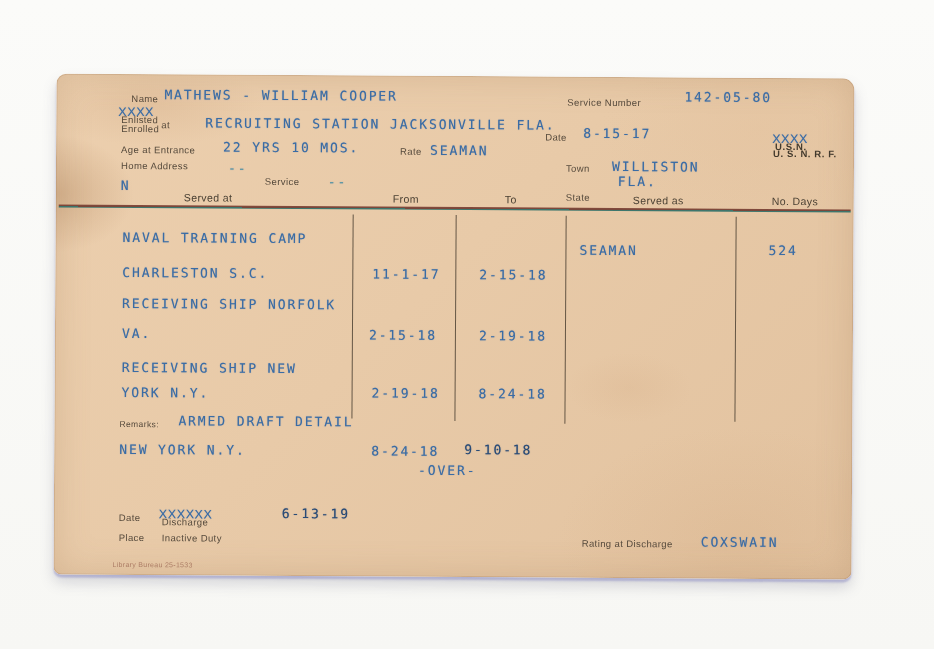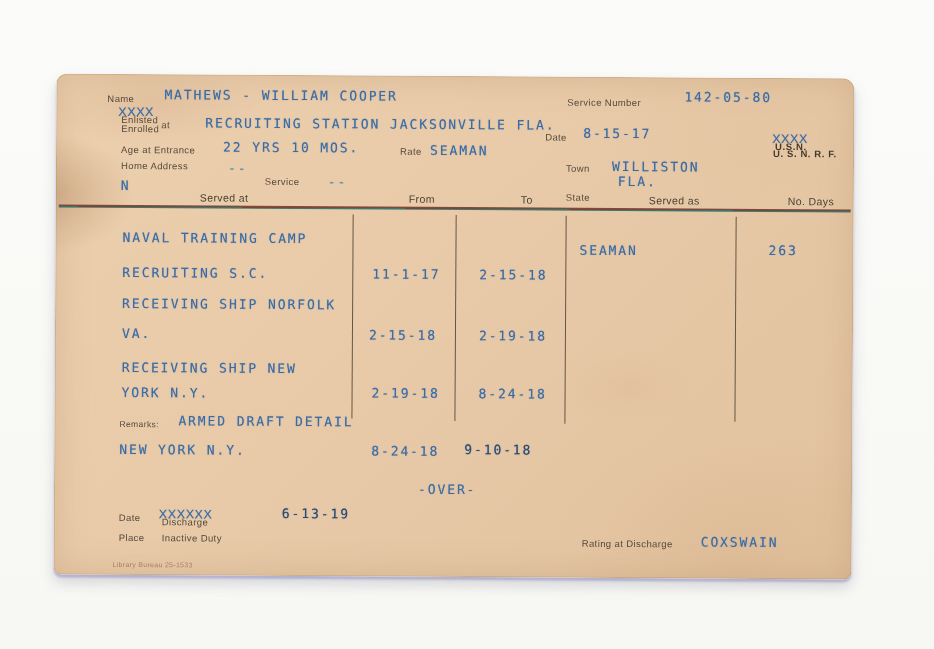--- a/index.html
+++ b/index.html
@@ -24,21 +24,21 @@
       inset 0 0 0 1px rgba(150,110,75,.22),
       inset 0 0 34px rgba(160,118,80,.26),
       0 3px 2px rgba(120,120,190,.40),
       0 8px 14px rgba(90,90,120,.22);
   }
   .p{position:absolute;}
   .print{
     font-family:"Liberation Sans",sans-serif;font-size:9.5px;color:#564a3c;
     letter-spacing:.4px;white-space:nowrap;
   }
-  .print.big{font-size:10.5px;color:#4a4033;margin-left:16px;}
+  .print.big{font-size:10.5px;color:#4a4033;}
   .print.strong{color:#433a2d;font-weight:bold;letter-spacing:.6px;}
   .print.tiny{font-size:7px;color:#a3705b;letter-spacing:.3px;opacity:.85;}
   .typed{
     font-family:"DejaVu Sans Mono","Liberation Mono",monospace;
     font-size:13px;letter-spacing:1.9px;color:#3a6ca5;white-space:nowrap;
     text-shadow:0 0 1px rgba(60,108,165,.55);
   }
   .typed.dark{color:#294b77;font-weight:normal;text-shadow:0 0 1px rgba(36,68,110,.6);}
   .typed.teal{color:#4b93a4;}
   .strike{white-space:nowrap;}
@@ -55,21 +55,21 @@
     opacity:.92;
   }
   .vline{width:1px;background:rgba(72,61,48,.82);top:139px;height:204px;}
 </style>
 </head>
 <body>
 
 <div class="scan">
   <div class="card">
 
-    <span class="p print" style="left:51px;top:19px">Name</span>
+    <span class="p print" style="left:75px;top:19px">Name</span>
     <span class="p typed" style="left:108px;top:13px">MATHEWS - WILLIAM COOPER</span>
 
     <span class="p print" style="left:511px;top:20px">Service Number</span>
     <span class="p typed" style="left:628px;top:12px">142-05-80</span>
 
     <span class="p strike" style="left:65px;top:35px">
       <span class="print under">Enlisted</span>
       <span class="x">XXXX</span>
     </span>
     <span class="p print" style="left:65px;top:49px">Enrolled</span>
@@ -107,43 +107,43 @@
     <span class="p print big" style="left:716px;top:117px">No. Days</span>
 
     <div class="p rule"></div>
     <div class="p vline" style="left:297px"></div>
     <div class="p vline" style="left:400px;height:206px"></div>
     <div class="p vline" style="left:510px;height:208px"></div>
     <div class="p vline" style="left:680px;height:205px"></div>
 
     <span class="p typed" style="left:67px;top:156px">NAVAL TRAINING CAMP</span>
     <span class="p typed" style="left:524px;top:166px">SEAMAN</span>
-    <span class="p typed" style="left:713px;top:165px">263</span>
+    <span class="p typed" style="left:713px;top:165px">524</span>
 
-    <span class="p typed" style="left:67px;top:191px">RECRUITING S.C.</span>
+    <span class="p typed" style="left:67px;top:191px">CHARLESTON S.C.</span>
     <span class="p typed" style="left:317px;top:191px">11-1-17</span>
     <span class="p typed" style="left:424px;top:191px">2-15-18</span>
 
     <span class="p typed" style="left:67px;top:222px">RECEIVING SHIP NORFOLK</span>
     <span class="p typed" style="left:67px;top:252px">VA.</span>
     <span class="p typed" style="left:314px;top:252px">2-15-18</span>
     <span class="p typed" style="left:424px;top:252px">2-19-18</span>
 
     <span class="p typed" style="left:67px;top:286px">RECEIVING SHIP NEW</span>
     <span class="p typed" style="left:67px;top:311px">YORK N.Y.</span>
     <span class="p typed" style="left:317px;top:310px">2-19-18</span>
     <span class="p typed" style="left:424px;top:310px">8-24-18</span>
 
     <span class="p print" style="left:65px;top:345px;font-size:8.5px">Remarks:</span>
     <span class="p typed" style="left:124px;top:339px">ARMED DRAFT DETAIL</span>
     <span class="p typed" style="left:65px;top:368px">NEW YORK N.Y.</span>
     <span class="p typed" style="left:317px;top:368px">8-24-18</span>
     <span class="p typed dark" style="left:410px;top:366px">9-10-18</span>
 
-    <span class="p typed" style="left:364px;top:406px">-OVER-</span>
+    <span class="p typed" style="left:364px;top:387px">-OVER-</span>
 
     <span class="p print" style="left:65px;top:438px">Date</span>
     <span class="p strike" style="left:108px;top:437px">
       <span class="print under">Discharge</span>
       <span class="x">XXXXXX</span>
     </span>
     <span class="p typed dark" style="left:228px;top:431px">6-13-19</span>
 
     <span class="p print" style="left:65px;top:458px">Place</span>
     <span class="p print" style="left:108px;top:458px">Inactive Duty</span>

